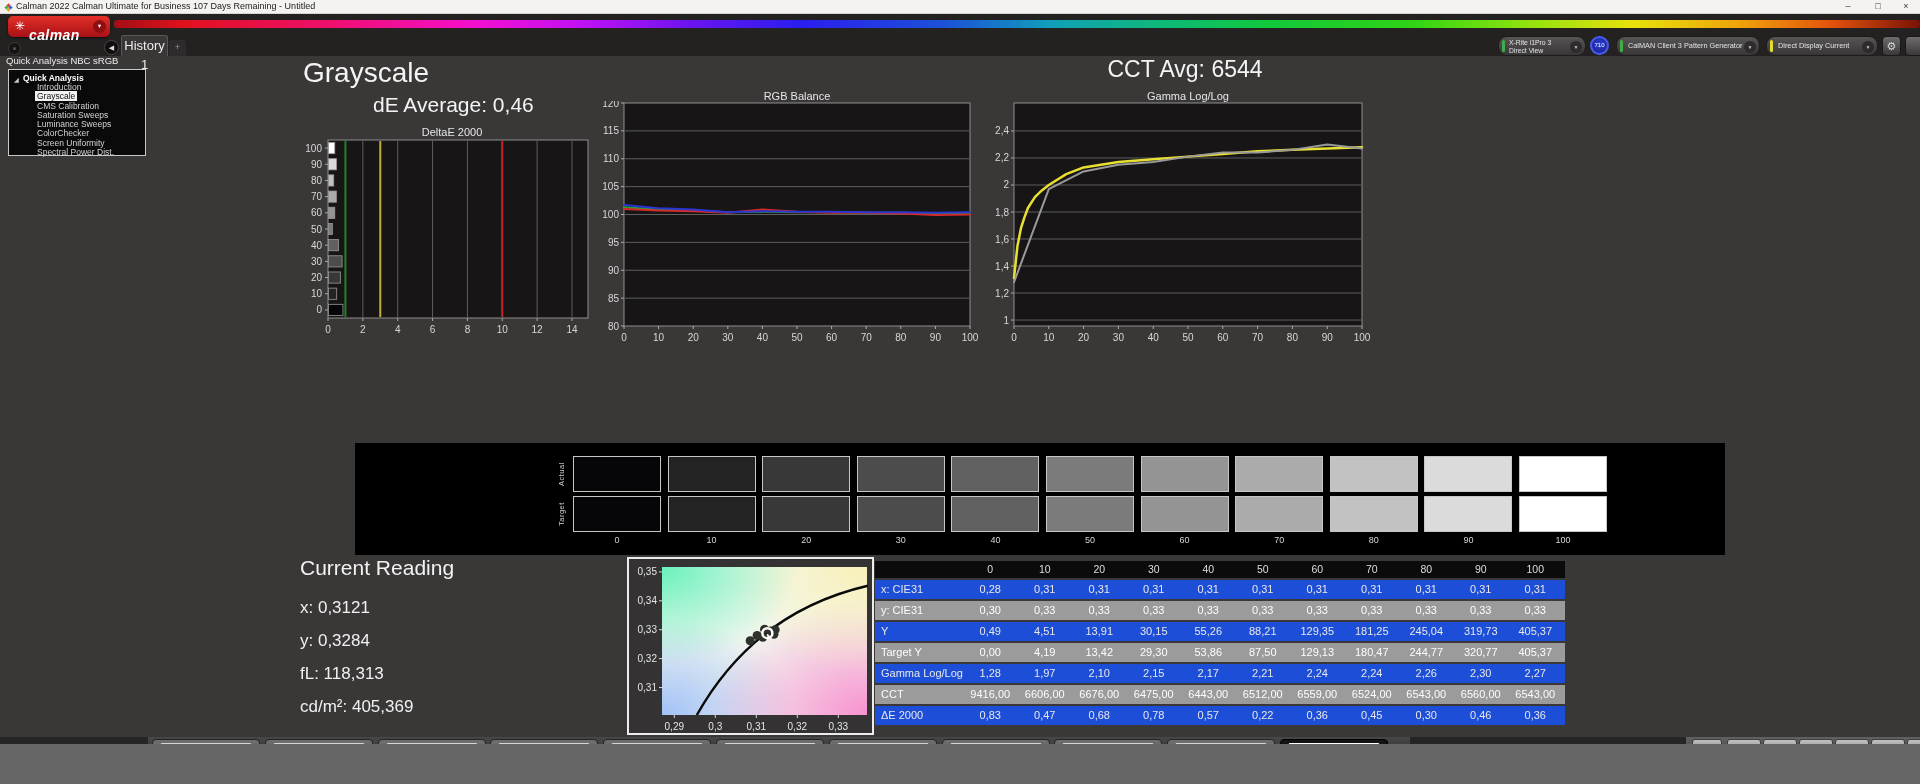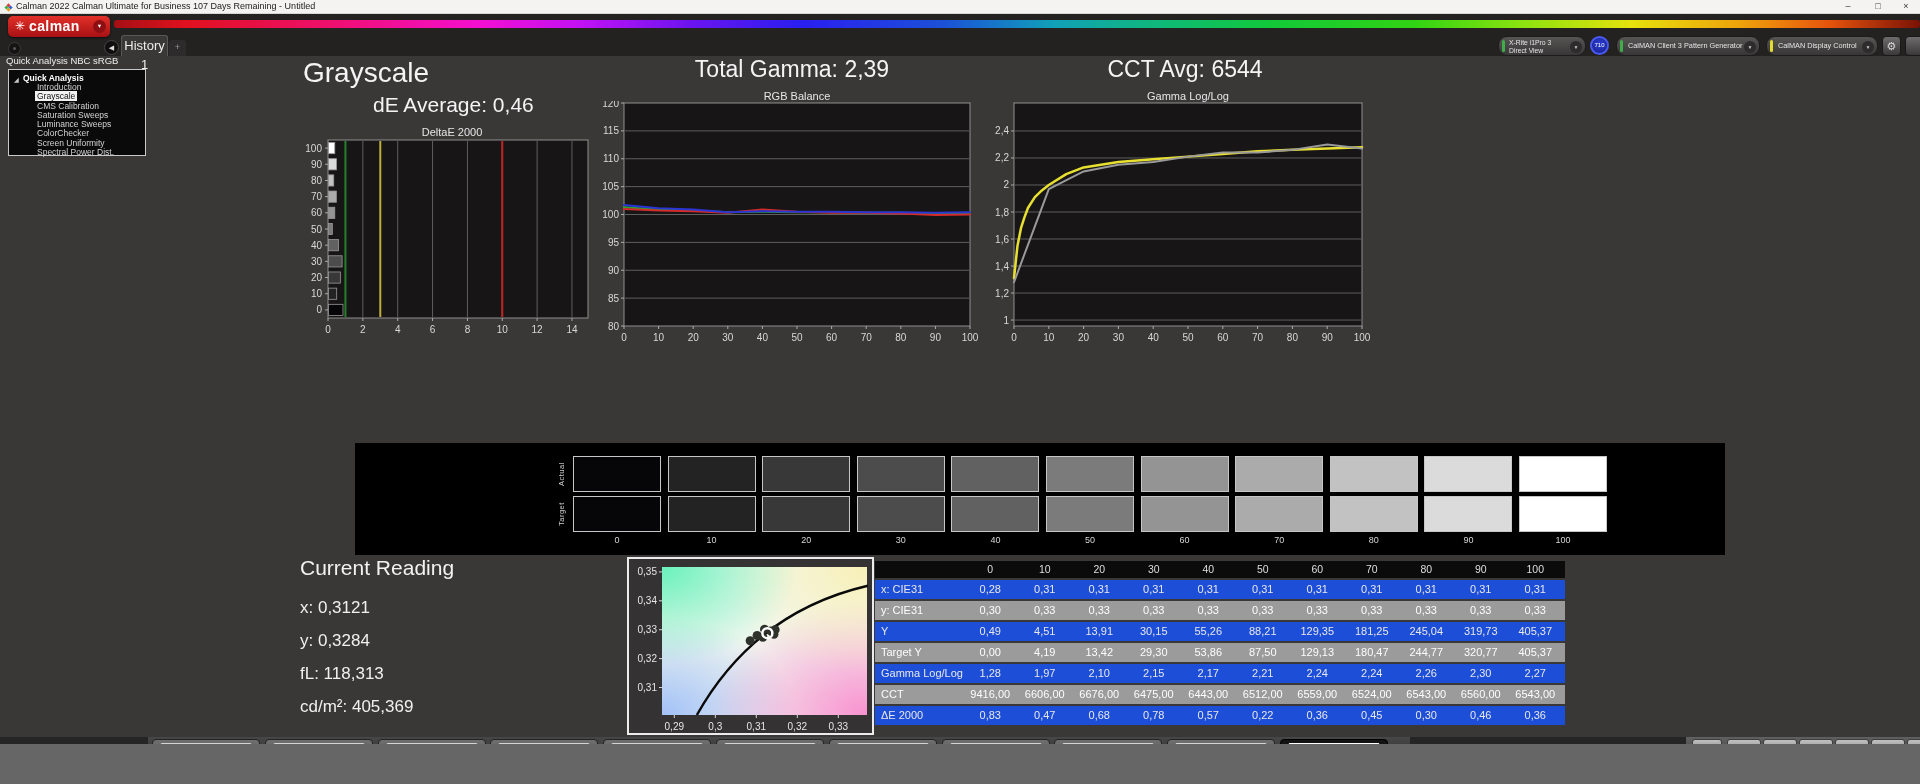--- a/index.html
+++ b/index.html
@@ -11,21 +11,21 @@
   .titlebar{position:absolute;left:0;top:0;width:1920px;height:14px;background:#f4f3f2;border-bottom:1px solid #d8d6d4;box-sizing:border-box;}
   .titlebar .ttext{position:absolute;left:16px;top:1px;font-size:9px;color:#1c1c1c;white-space:nowrap;}
   .appicon{position:absolute;left:4px;top:3px;width:9px;height:9px;}
   .winctl{position:absolute;top:0;width:24px;height:13px;text-align:center;font-size:9px;line-height:13px;color:#3a3a3a;}
 
   
   .header{position:absolute;left:0;top:14px;width:1920px;height:42px;background:#242121;}
   .logo{position:absolute;left:8px;top:2px;width:102px;height:21px;border-radius:5px;
     background:linear-gradient(180deg,#e23029,#a81114);box-shadow:0 1px 2px rgba(0,0,0,.6);}
   .logo .mark{position:absolute;left:7px;top:3px;color:#fff;font-size:12px;}
-  .logo .ltext{position:absolute;left:21px;top:2px;color:#fff;font-size:14px;font-weight:bold;letter-spacing:.4px;}
+  .logo .ltext{position:absolute;left:21px;top:11px;color:#fff;font-size:14px;font-weight:bold;letter-spacing:.4px;font-style:italic;}
   .logo .ldrop{position:absolute;right:4px;top:4px;width:13px;height:13px;border-radius:50%;background:#8d0f12;
     color:#fff;font-size:5.5px;text-align:center;line-height:13px;}
   .rainbow{position:absolute;left:114px;right:0;top:6px;height:8px;border-radius:3px;
     background:linear-gradient(90deg,#a50f14 0%,#e1111e 4%,#ef0f6e 12%,#f50fd0 20%,#c011f5 26%,#6a14f0 32%,#2a1ef0 38%,#1b52d8 46%,#11a0b8 52%,#0fb978 58%,#12c93a 64%,#31d414 72%,#8ce20f 78%,#e6e20d 84%,#efa30b 90%,#e5530d 95%,#7a1206 100%);}
   .round-btn{position:absolute;left:8px;top:28px;width:13px;height:13px;border-radius:50%;background:#151313;border:1px solid #3c3a3a;box-sizing:border-box;}
   .round-btn i{position:absolute;left:4px;top:4px;width:3px;height:3px;border-radius:50%;background:#5a5858;}
   .collapse-btn{position:absolute;left:104px;top:26px;width:15px;height:15px;border-radius:50%;background:#100e0e;border:1px solid #484646;
     color:#ddd;font-size:7px;text-align:center;line-height:14px;box-sizing:border-box;}
   .tab{position:absolute;top:21px;height:21px;border-radius:3px 3px 0 0;box-sizing:border-box;text-align:center;}
   .tab.hist{left:121px;width:47px;background:#3a3737;border:1px solid #5a5757;border-bottom:none;color:#ececec;font-size:13px;line-height:19px;}
@@ -140,21 +140,21 @@
       <span class="dev-chev">▼</span>
     </div>
     <div class="badge">710</div>
     <div class="dev-btn" style="left:1616px;width:144px;">
       <span class="dev-accent" style="background:#3fae49;"></span>
       <span class="dev-1line">CalMAN Client 3 Pattern Generator</span>
       <span class="dev-chev">▼</span>
     </div>
     <div class="dev-btn" style="left:1766px;width:112px;">
       <span class="dev-accent" style="background:#e3dc2e;"></span>
-      <span class="dev-1line">CalMAN Display Control</span>
+      <span class="dev-1line">Direct Display Current</span>
       <span class="dev-chev">▼</span>
     </div>
     <div class="sq-btn" style="left:1882px;">⚙</div>
     <div class="sq-btn" style="left:1905px;"></div>
   </div>
 
   <div class="sb-header">Quick Analysis NBC sRGB</div>
   <div class="tree-panel">
     <div class="tree-root">
       <span class="arrow">◢</span>
@@ -167,21 +167,20 @@
         <div class="tree-item"><span>Saturation Sweeps</span></div>
         <div class="tree-item"><span>Luminance Sweeps</span></div>
         <div class="tree-item"><span>ColorChecker</span></div>
         <div class="tree-item"><span>Screen Uniformity</span></div>
         <div class="tree-item"><span>Spectral Power Dist.</span></div>
       </div>
   </div>
 
   <div class="h-big" style="left:303px;top:57px;font-size:28px;">Grayscale</div>
   <div class="h-big" style="left:373px;top:93px;font-size:21px;">dE Average: 0,46</div>
-  <div class="h-big" style="left:642px;top:56px;width:300px;text-align:center;font-size:23px;">Total Gamma: 2,39</div>
   <div class="h-big" style="left:1035px;top:56px;width:300px;text-align:center;font-size:23px;">CCT Avg: 6544</div>
 
   <div class="chart-title" style="left:352px;top:126px;">DeltaE 2000</div>
   <div class="chart-title" style="left:697px;top:90px;">RGB Balance</div>
   <div class="chart-title" style="left:1088px;top:90px;">Gamma Log/Log</div>
 
   <svg class="abs" style="left:296px;top:138px;" width="302" height="212">
       <rect x="32" y="2" width="260" height="178" fill="#171515" stroke="#8f8f8f"></rect>
       <line x1="32" y1="180" x2="32" y2="183" stroke="#aaa"></line>
       <text x="32" y="195" fill="#d8d8d8" font-size="10" text-anchor="middle">0</text>

